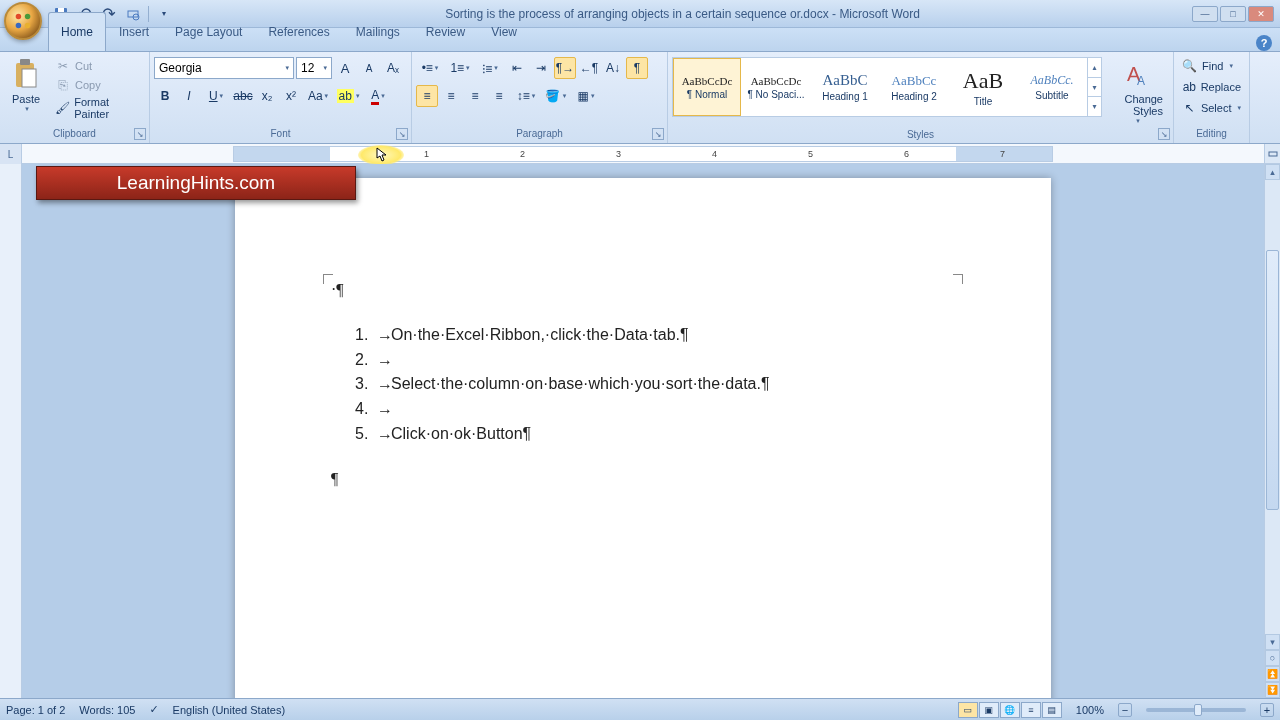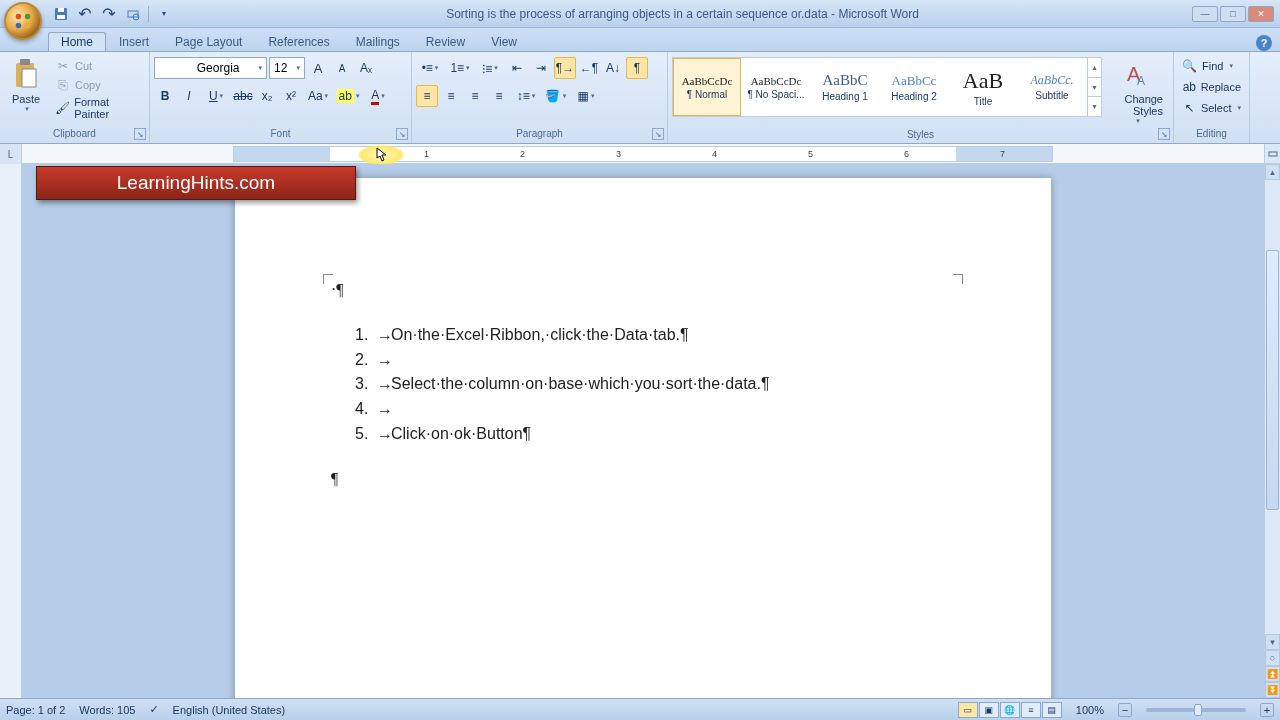--- a/index.html
+++ b/index.html
@@ -12,40 +12,40 @@
 .qat { margin-left: 48px; display: flex; gap: 6px; align-items: center; }
 .qat-btn { width: 18px; height: 18px; display: flex; align-items: center; justify-content: center; cursor: pointer; color: #2a4a7a; }
 .qat-sep { width: 1px; height: 16px; background: #94afd0; }
 .title-text { flex: 1; text-align: center; font-size: 12px; color: #3a5a85; }
 .win-controls { display: flex; gap: 2px; margin-right: 2px; }
 .win-btn { width: 26px; height: 16px; background: #d0dff0; border: 1px solid #8ca8ca; border-radius: 2px; display: flex; align-items: center; justify-content: center; font-size: 9px; color: #3a5a85; cursor: pointer; }
 .win-btn.close { background: #d98a7d; color: #fff; }
 
 
 .ribbon-tabs { height: 24px; background: linear-gradient(#cce0f6, #bdd4ee); display: flex; align-items: flex-end; padding-left: 48px; border-bottom: 1px solid #8ca8ca; }
-.ribbon-tab { padding: 2px 12px; font-size: 12px; color: #3a5a85; cursor: pointer; border: 1px solid transparent; border-bottom: none; border-radius: 3px 3px 0 0; }
+.ribbon-tab { padding: 12px 12px; font-size: 12px; color: #3a5a85; cursor: pointer; border: 1px solid transparent; border-bottom: none; border-radius: 3px 3px 0 0; }
 .ribbon-tab.active { background: #d2e3f6; border-color: #8ca8ca; color: #1a3a65; }
 .help-icon { margin-left: auto; margin-right: 8px; width: 16px; height: 16px; background: #4a84c8; border-radius: 50%; color: #fff; font-size: 11px; font-weight: bold; display: flex; align-items: center; justify-content: center; cursor: pointer; }
 
 
 .ribbon { height: 92px; background: linear-gradient(#e5eefb, #d0e0f3); display: flex; border-bottom: 1px solid #8ca8ca; }
 .ribbon-group { border-right: 1px solid #b8cce4; display: flex; flex-direction: column; padding: 2px 4px; position: relative; }
 .group-label { font-size: 10px; color: #4a6a95; text-align: center; padding: 2px 0; margin-top: auto; }
 .group-content { flex: 1; display: flex; align-items: flex-start; gap: 3px; padding-top: 3px; }
 .dialog-launcher { position: absolute; bottom: 3px; right: 3px; width: 12px; height: 12px; border: 1px solid #8ca8ca; font-size: 8px; display: flex; align-items: center; justify-content: center; color: #4a6a95; cursor: pointer; }
 
 .big-btn { display: flex; flex-direction: column; align-items: center; padding: 2px 6px; cursor: pointer; border-radius: 3px; font-size: 11px; color: #1a3a65; }
 .big-icon { width: 32px; height: 32px; margin-bottom: 2px; display: flex; align-items: center; justify-content: center; }
 
 .small-btn { display: flex; align-items: center; gap: 4px; padding: 1px 4px; font-size: 11px; color: #1a3a65; cursor: pointer; border-radius: 2px; width: 100%; }
 .small-btn.disabled { color: #8a9ab0; cursor: default; }
 .small-icon { width: 16px; height: 16px; display: inline-flex; align-items: center; justify-content: center; font-size: 12px; }
 
 .font-row { display: flex; gap: 2px; align-items: center; margin-bottom: 3px; }
-.font-name { width: 113px; height: 22px; border: 1px solid #8ca8ca; background: #fff; font-size: 12px; padding: 0 4px; display: flex; align-items: center; justify-content: flex-end; gap: 17px; }
+.font-name { width: 140px; height: 22px; border: 1px solid #8ca8ca; background: #fff; font-size: 12px; padding: 0 4px; display: flex; align-items: center; justify-content: space-between; gap: 17px; }
 .font-size { width: 36px; height: 22px; border: 1px solid #8ca8ca; background: #fff; font-size: 12px; padding: 0 4px; display: flex; align-items: center; justify-content: space-between; }
 .toggle-btn { width: 22px; height: 22px; border: 1px solid transparent; display: flex; align-items: center; justify-content: center; font-size: 12px; cursor: pointer; border-radius: 2px; color: #1a3a65; }
 .toggle-btn.active { background: #fde5a5; border-color: #e5b84a; }
 .toggle-btn.wide { width: 28px; }
 .dropdown-arrow { font-size: 7px; color: #4a6a95; margin-left: 2px; }
 
 
 .styles-gallery { display: flex; gap: 1px; height: 60px; border: 1px solid #b8cce4; background: #fff; }
 .style-item { width: 68px; display: flex; flex-direction: column; align-items: center; justify-content: center; border: 1px solid transparent; cursor: pointer; padding: 2px; }
 .style-item.active { border-color: #e5b84a; background: #fef3d5; }
@@ -121,21 +121,21 @@
     <span class="qat-btn">↷</span>
     <span class="qat-btn">
         <svg width="14" height="14" viewBox="0 0 14 14">
           <rect x="2" y="4" width="10" height="6" fill="none" stroke="#4a7ac0"></rect>
           <circle cx="10" cy="10" r="3" fill="none" stroke="#4a7ac0"></circle>
         </svg>
       </span>
     <span class="qat-sep"></span>
     <span class="qat-btn" style="font-size:8px;">▾</span>
   </div>
-  <div class="title-text">Sorting is the process of arranging objects in a certain sequence or.data - Microsoft Word</div>
+  <div class="title-text">Sorting is the process of arranging objects in a certain sequence or.docx - Microsoft Word</div>
   <div class="win-controls">
     <div class="win-btn">—</div>
     <div class="win-btn">□</div>
     <div class="win-btn close">✕</div>
   </div>
 </div>
 
 <div class="ribbon-tabs">
   <div class="ribbon-tab active">Home</div>
   <div class="ribbon-tab">Insert</div>

